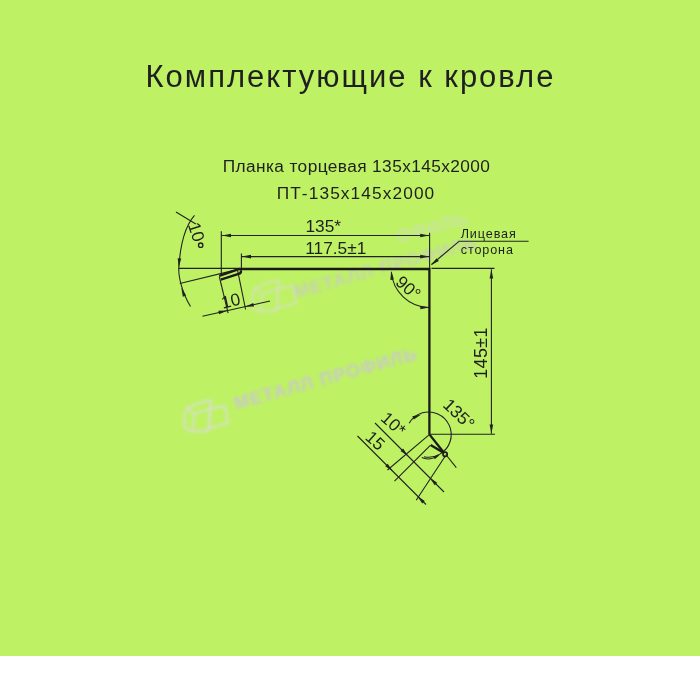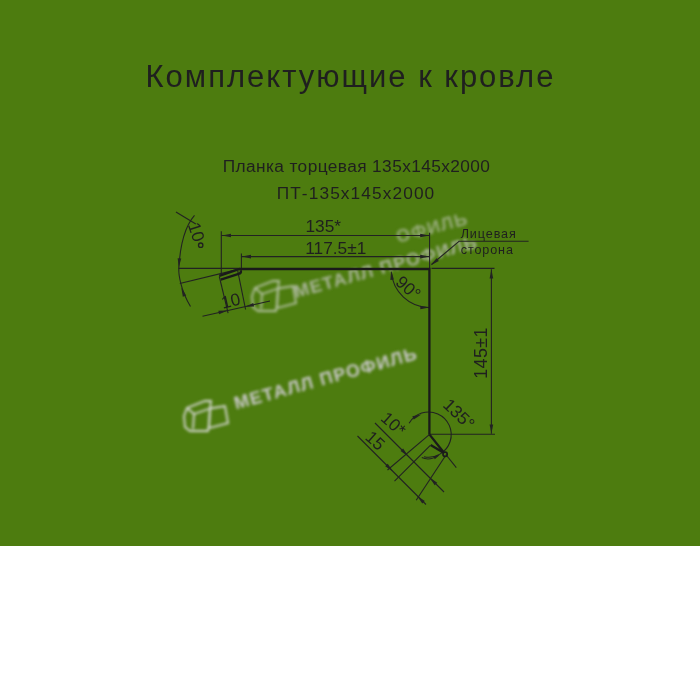--- a/index.html
+++ b/index.html
@@ -1,16 +1,16 @@
 <!DOCTYPE html>
 <html><head>
 <meta charset="utf-8">
 <style>
   html,body{margin:0;padding:0;background:#ffffff;}
-  #page{position:relative;width:700px;height:546px;background:#4d7c0f;overflow:hidden;
+  #page{position:relative;width:700px;height:656px;background:#bef264;overflow:hidden;
         font-family:"Liberation Sans", sans-serif;}
   svg{position:absolute;left:0;top:0;}
 </style>
 </head>
 <body>
 <div id="page">
 <svg width="700" height="700" viewBox="0 0 700 700">
 
   <g id="wm" filter="url(#blurf)">
     <defs>

